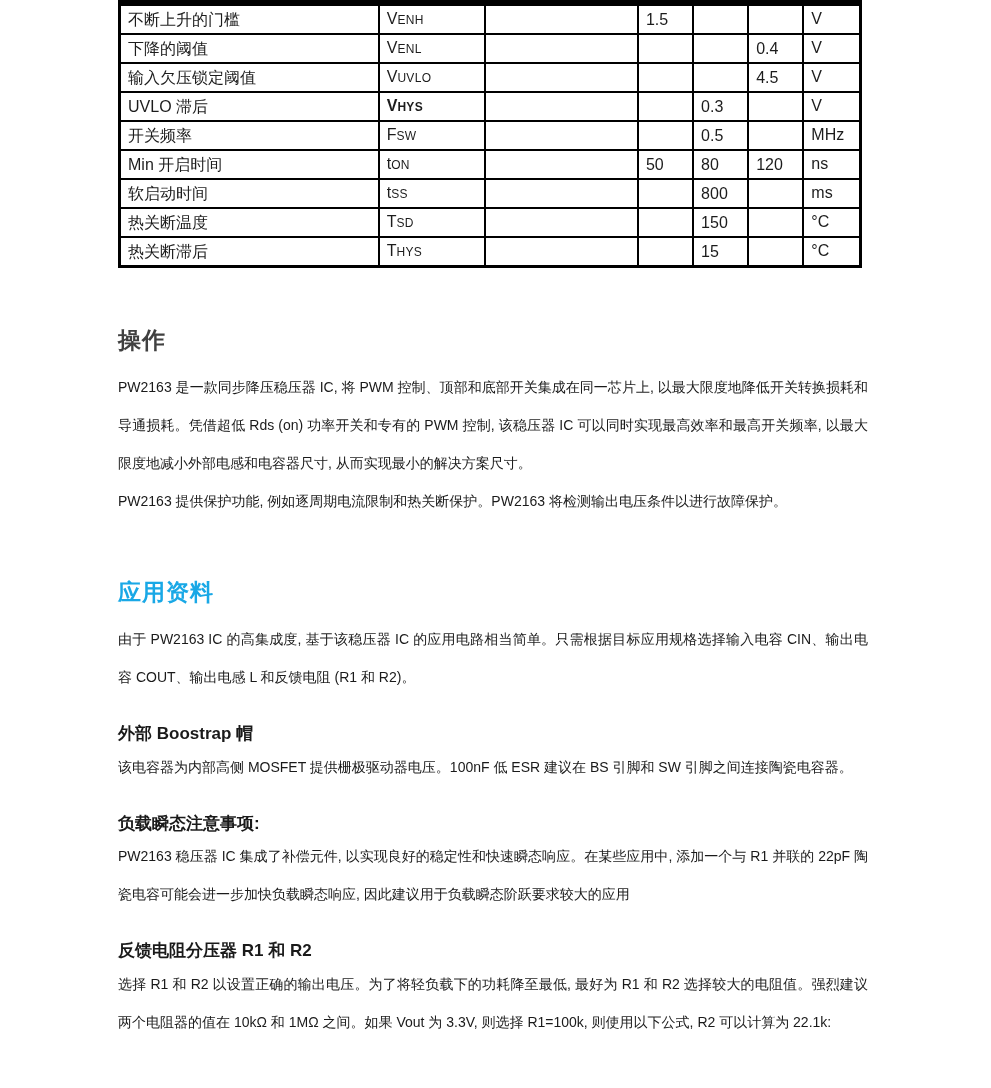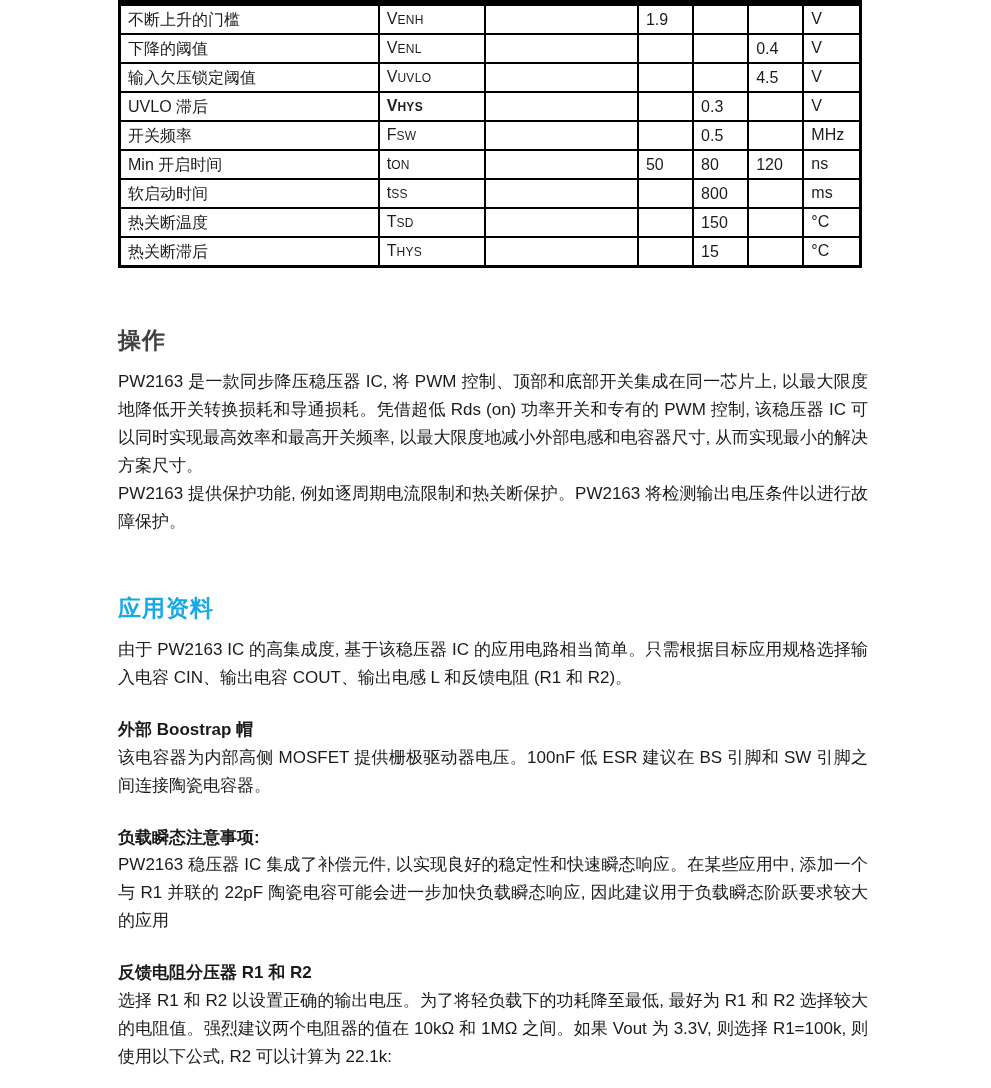--- a/index.html
+++ b/index.html
@@ -52,22 +52,22 @@
     margin: 57px 0 13px 0;
     letter-spacing: 1px;
   }
   .flow .h2 {
     font-size: 17px;
     font-weight: 700;
     line-height: 27.5px;
     margin: 24px 0 0 0;
   }
   .flow .p {
-    font-size: 17px;
-    line-height: 28px;
+    font-size: 14px;
+    line-height: 38px;
     margin: 0;
     text-align: justify;
   }
   [data-name="section-heading-application"] { margin-top: 53px; }
   [data-name="subheading-bootstrap-cap"]    { margin-top: 24px; }
   [data-name="subheading-load-transient"]   { margin-top: 25px; }
   [data-name="subheading-feedback-divider"] { margin-top: 20px; }
 </style>
 </head>
 <body>
@@ -82,21 +82,21 @@
       <col class="w-num">
         <col class="w-num">
         <col class="w-num">
         <col class="w-unit">
     </colgroup>
     <tbody id="spec-body" data-name="spec-table-body">
         <tr data-name="spec-row">
           <td class="c-param" data-name="param-cell">不断上升的门槛</td>
           <td class="c-sym" data-name="symbol-cell"><span data-name="symbol-base">V</span><span class="sym-small" data-name="symbol-subscript">ENH</span></td>
           <td class="c-cond" data-name="conditions-cell"></td>
-          <td class="c-num" data-name="min-cell">1.9</td>
+          <td class="c-num" data-name="min-cell">1.5</td>
           <td class="c-num" data-name="typ-cell"></td>
           <td class="c-num" data-name="max-cell"></td>
           <td class="c-unit" data-name="unit-cell"><span data-name="unit-base">V</span><span class="sym-small" data-name="unit-subscript"></span></td>
         </tr>
         <tr data-name="spec-row">
           <td class="c-param" data-name="param-cell">下降的阈值</td>
           <td class="c-sym" data-name="symbol-cell"><span data-name="symbol-base">V</span><span class="sym-small" data-name="symbol-subscript">ENL</span></td>
           <td class="c-cond" data-name="conditions-cell"></td>
           <td class="c-num" data-name="min-cell"></td>
           <td class="c-num" data-name="typ-cell"></td>

